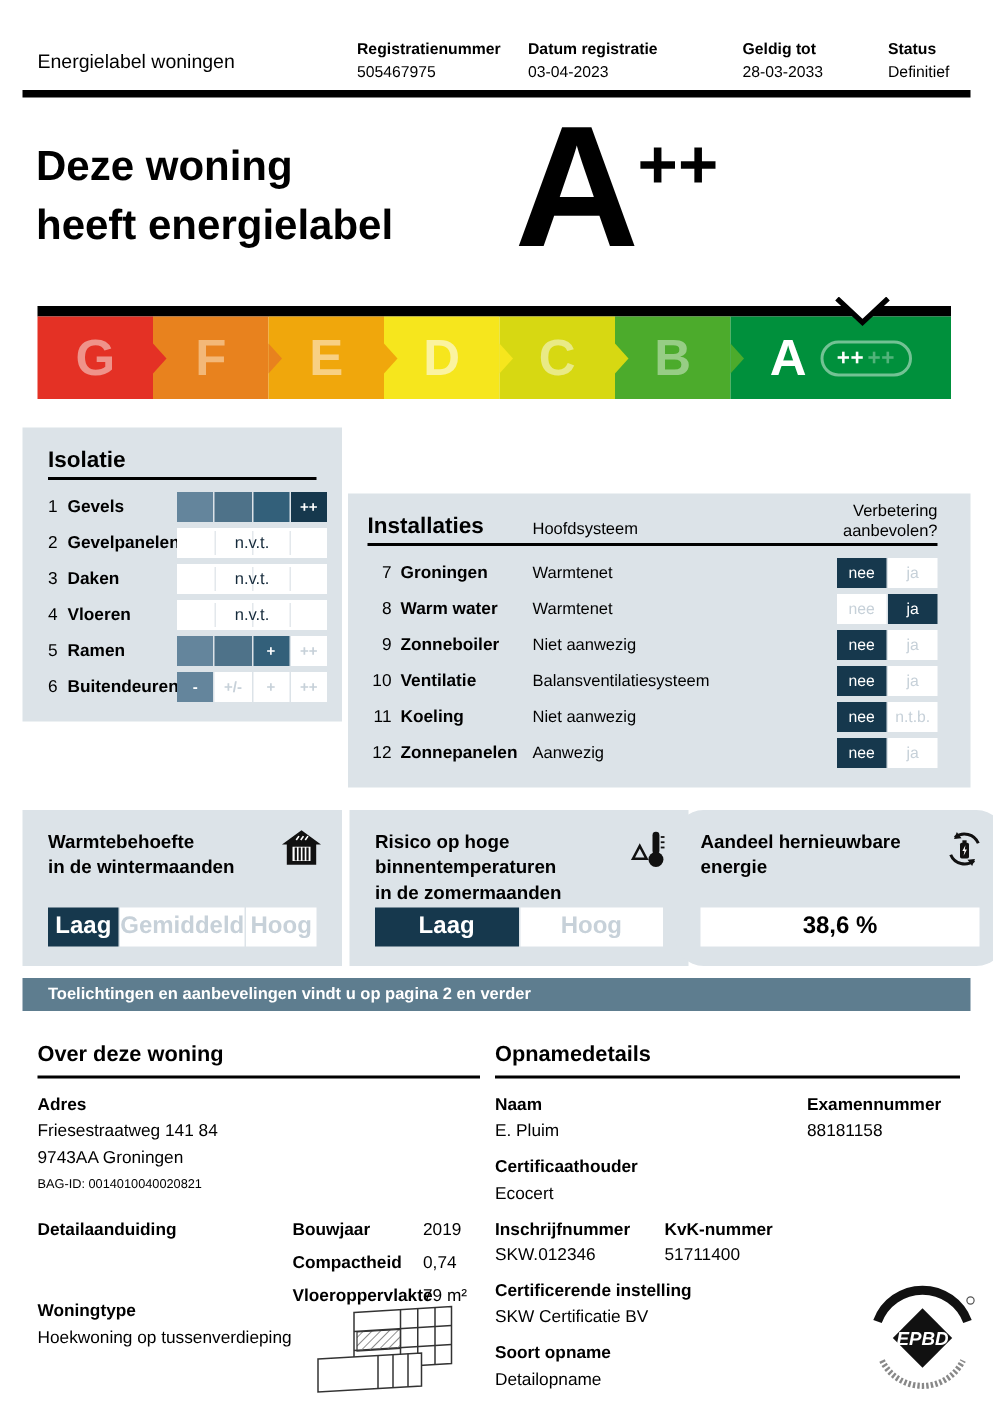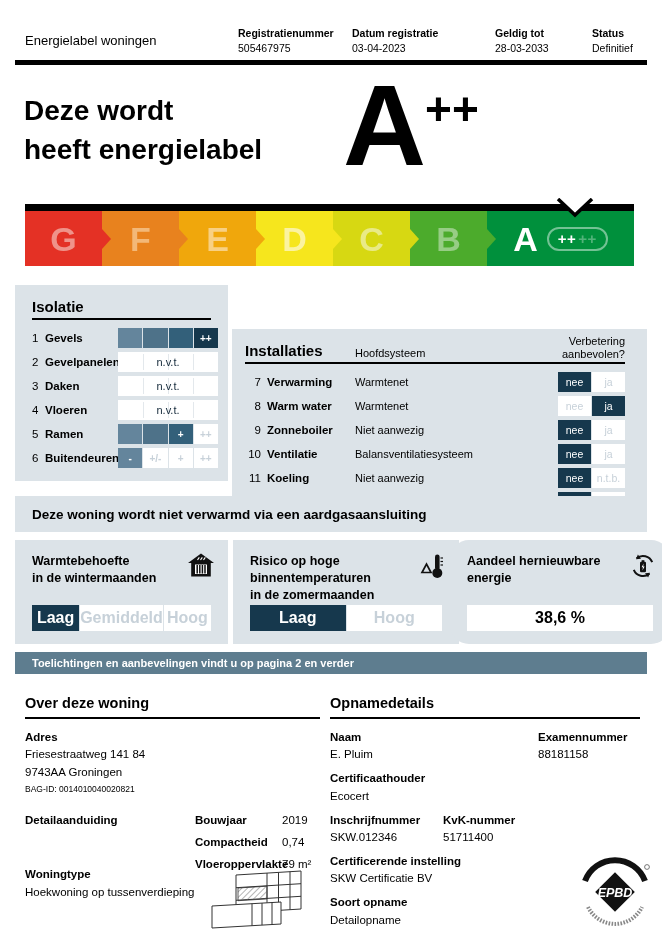--- a/index.html
+++ b/index.html
@@ -133,21 +133,21 @@
         <span class="val">28-03-2033</span>
       </div>
       <div class="hdr-field">
         <span class="lbl">Status</span>
         <span class="val">Definitief</span>
       </div>
     </div>
   <div class="hdr-rule"></div>
 
   <div class="hl-text">
-    <span>Deze wordt</span><br>
+    <span>Deze woning</span><br>
     <span>heeft energielabel</span>
   </div>
   <div class="big-label">
     <span class="big-a">A</span>
     <span class="big-sup">++</span>
   </div>
 
   <div class="scale">
     <div class="scale-topbar"></div>
     <svg class="notch" width="40" height="20" viewBox="0 0 40 20">
@@ -250,21 +250,21 @@
   </section>
 
   <section class="panel panel-inst">
     <h2>Installaties</h2>
     <div class="col-system">Hoofdsysteem</div>
     <div class="col-improve">Verbetering aanbevolen?</div>
     <div class="rule-inst"></div>
     <div id="inst-rows">
         <div class="inst-row" style="top: 43px;">
           <span class="row-num">7</span>
-          <span class="row-label">Verwarming</span>
+          <span class="row-label">Groningen</span>
           <span class="row-sys">Warmtenet</span>
           <div class="toggle">
             <div class="tg sel">nee</div>
             <div class="tg unsel">ja</div>
           </div>
         </div>
         <div class="inst-row" style="top: 67px;">
           <span class="row-num">8</span>
           <span class="row-label">Warm water</span>
           <span class="row-sys">Warmtenet</span>
@@ -305,23 +305,20 @@
           <span class="row-label">Zonnepanelen</span>
           <span class="row-sys">Aanwezig</span>
           <div class="toggle">
             <div class="tg sel">nee</div>
             <div class="tg unsel">ja</div>
           </div>
         </div>
       </div>
   </section>
 
-  <div class="gas">
-    <span>Deze woning wordt niet verwarmd via een aardgasaansluiting</span>
-  </div>
 
   <div class="card card1">
     <div class="card-title">Warmtebehoefte
 in de wintermaanden</div>
     <svg class="card-icon" viewBox="0 0 28 28">
       <path d="M14 1.5 L27 11 h-3.2 V24.5 H4.2 V11 H1 Z" fill="#111"></path>
       <g stroke="#fff" stroke-width="1.1">
         <line x1="10.5" y1="8" x2="12.3" y2="5.4"></line>
           <line x1="13.5" y1="8" x2="15.3" y2="5.4"></line>
           <line x1="16.5" y1="8" x2="18.3" y2="5.4"></line>

